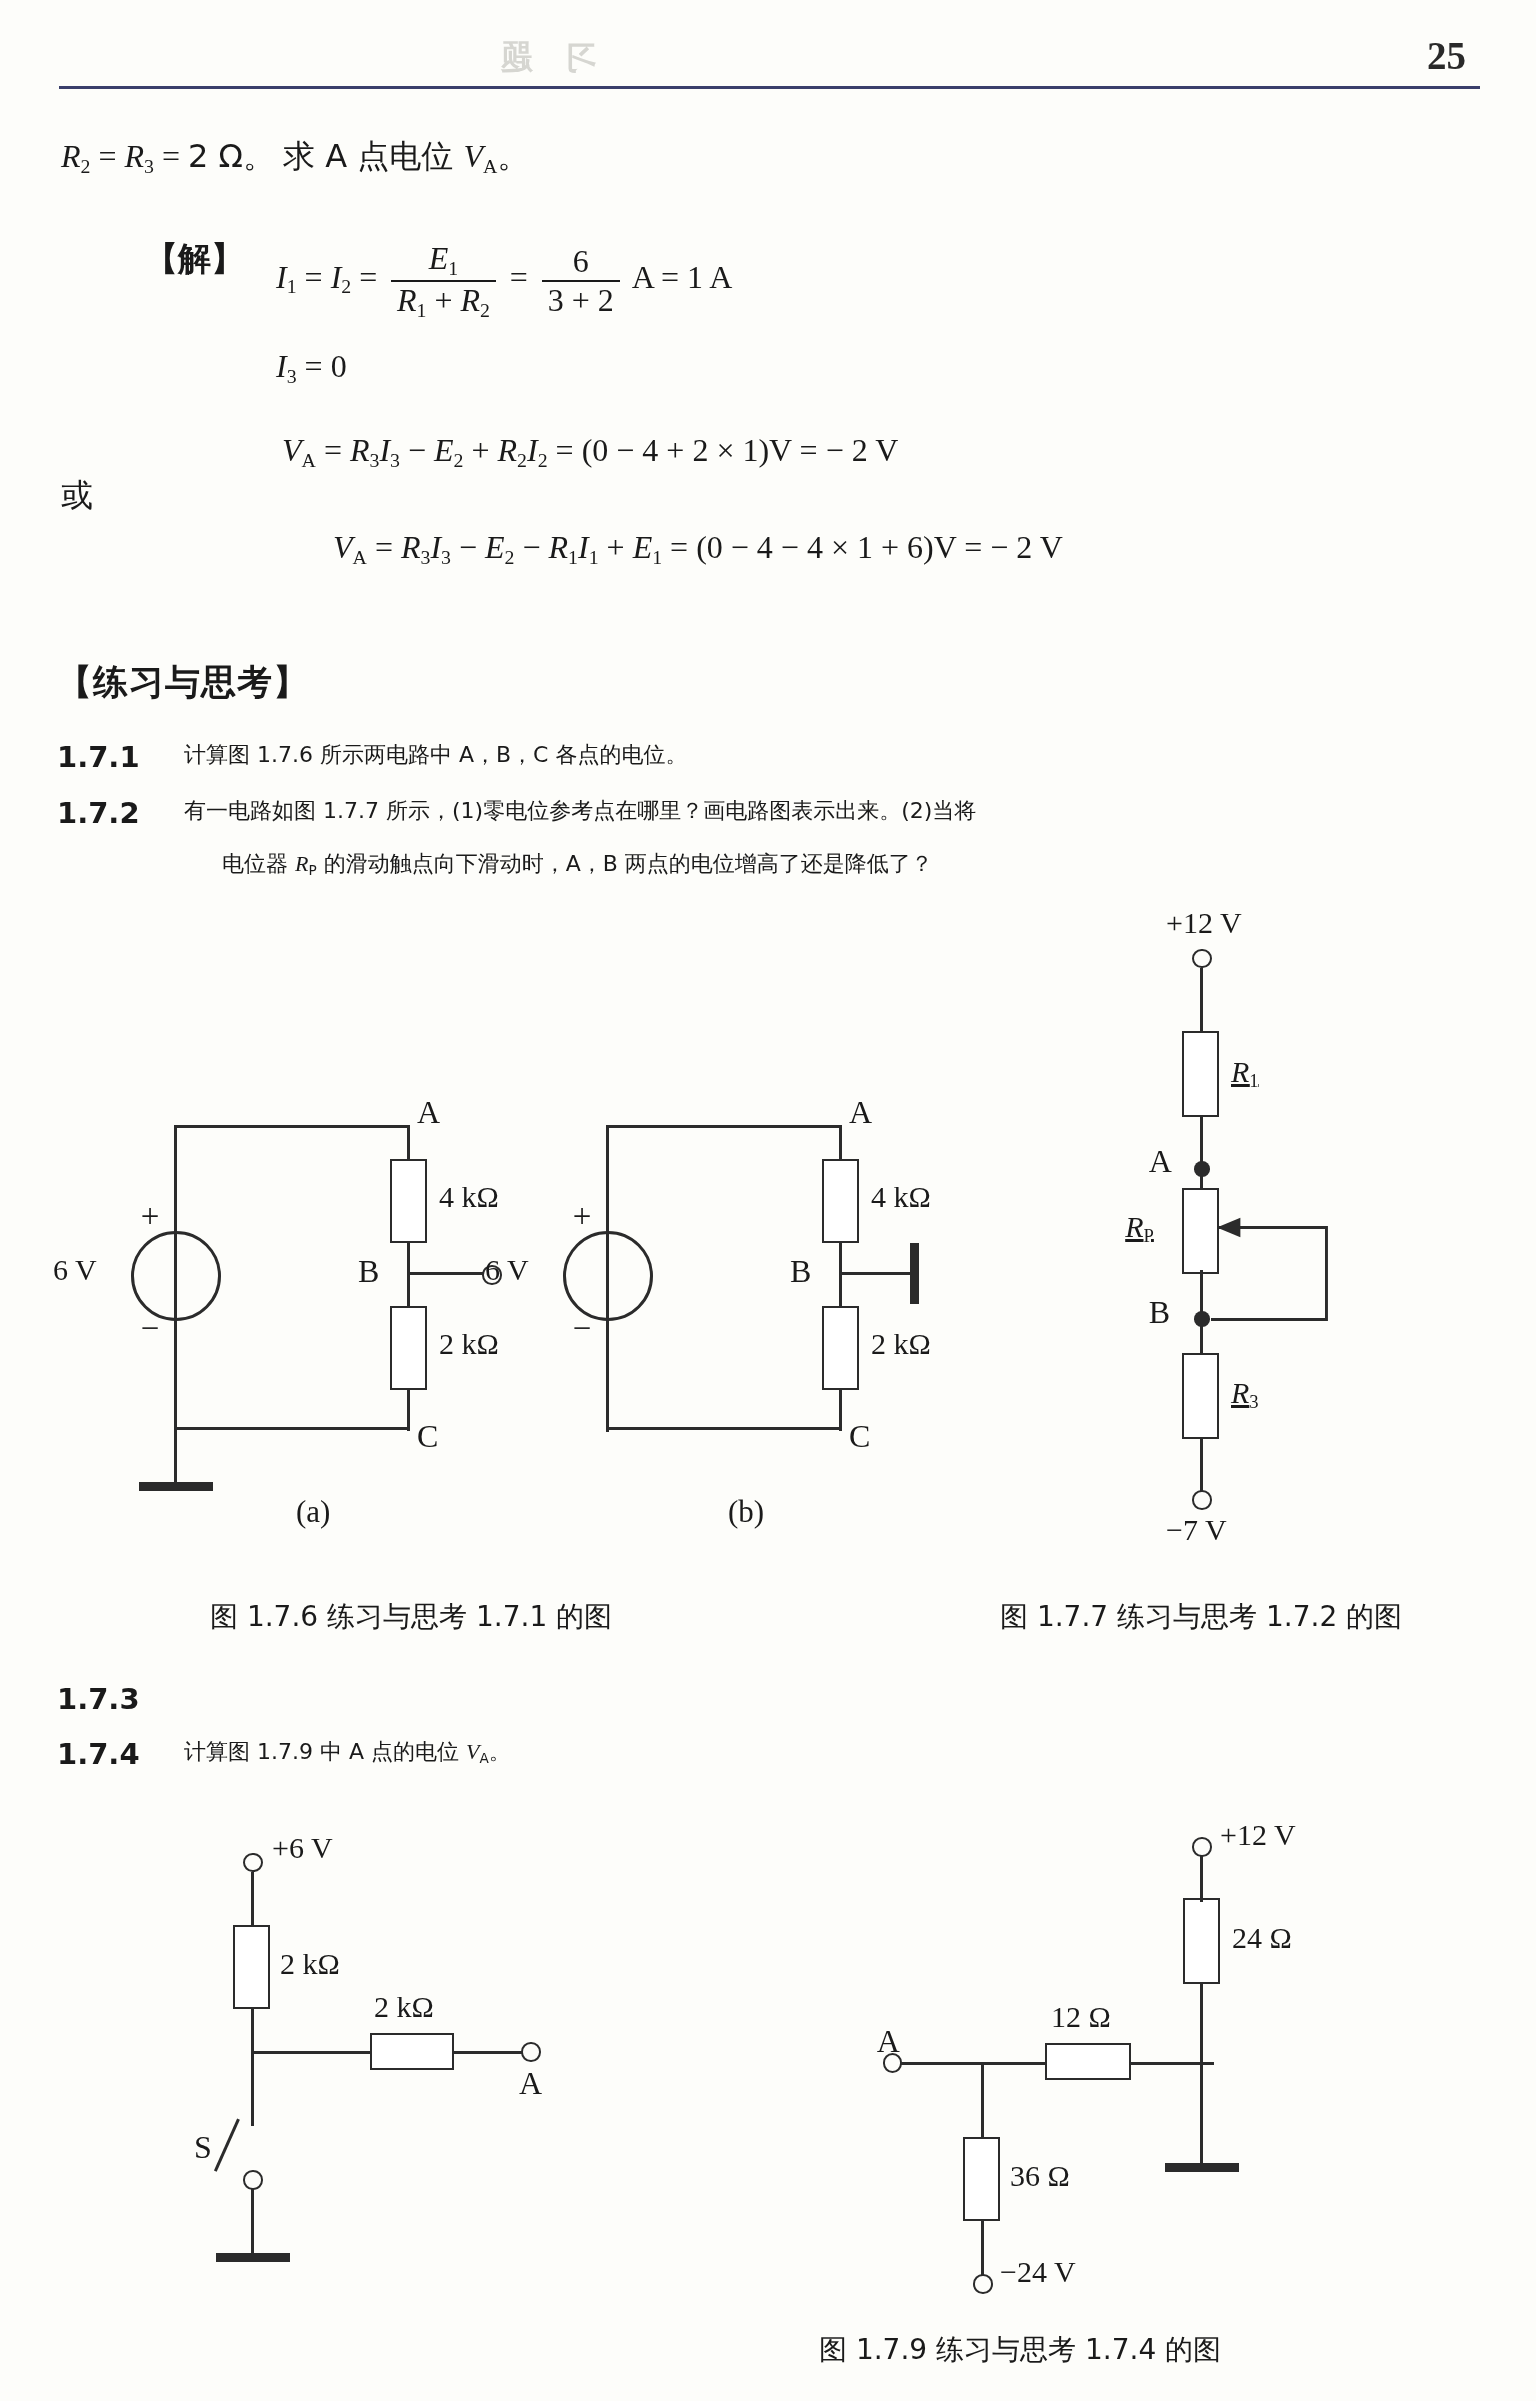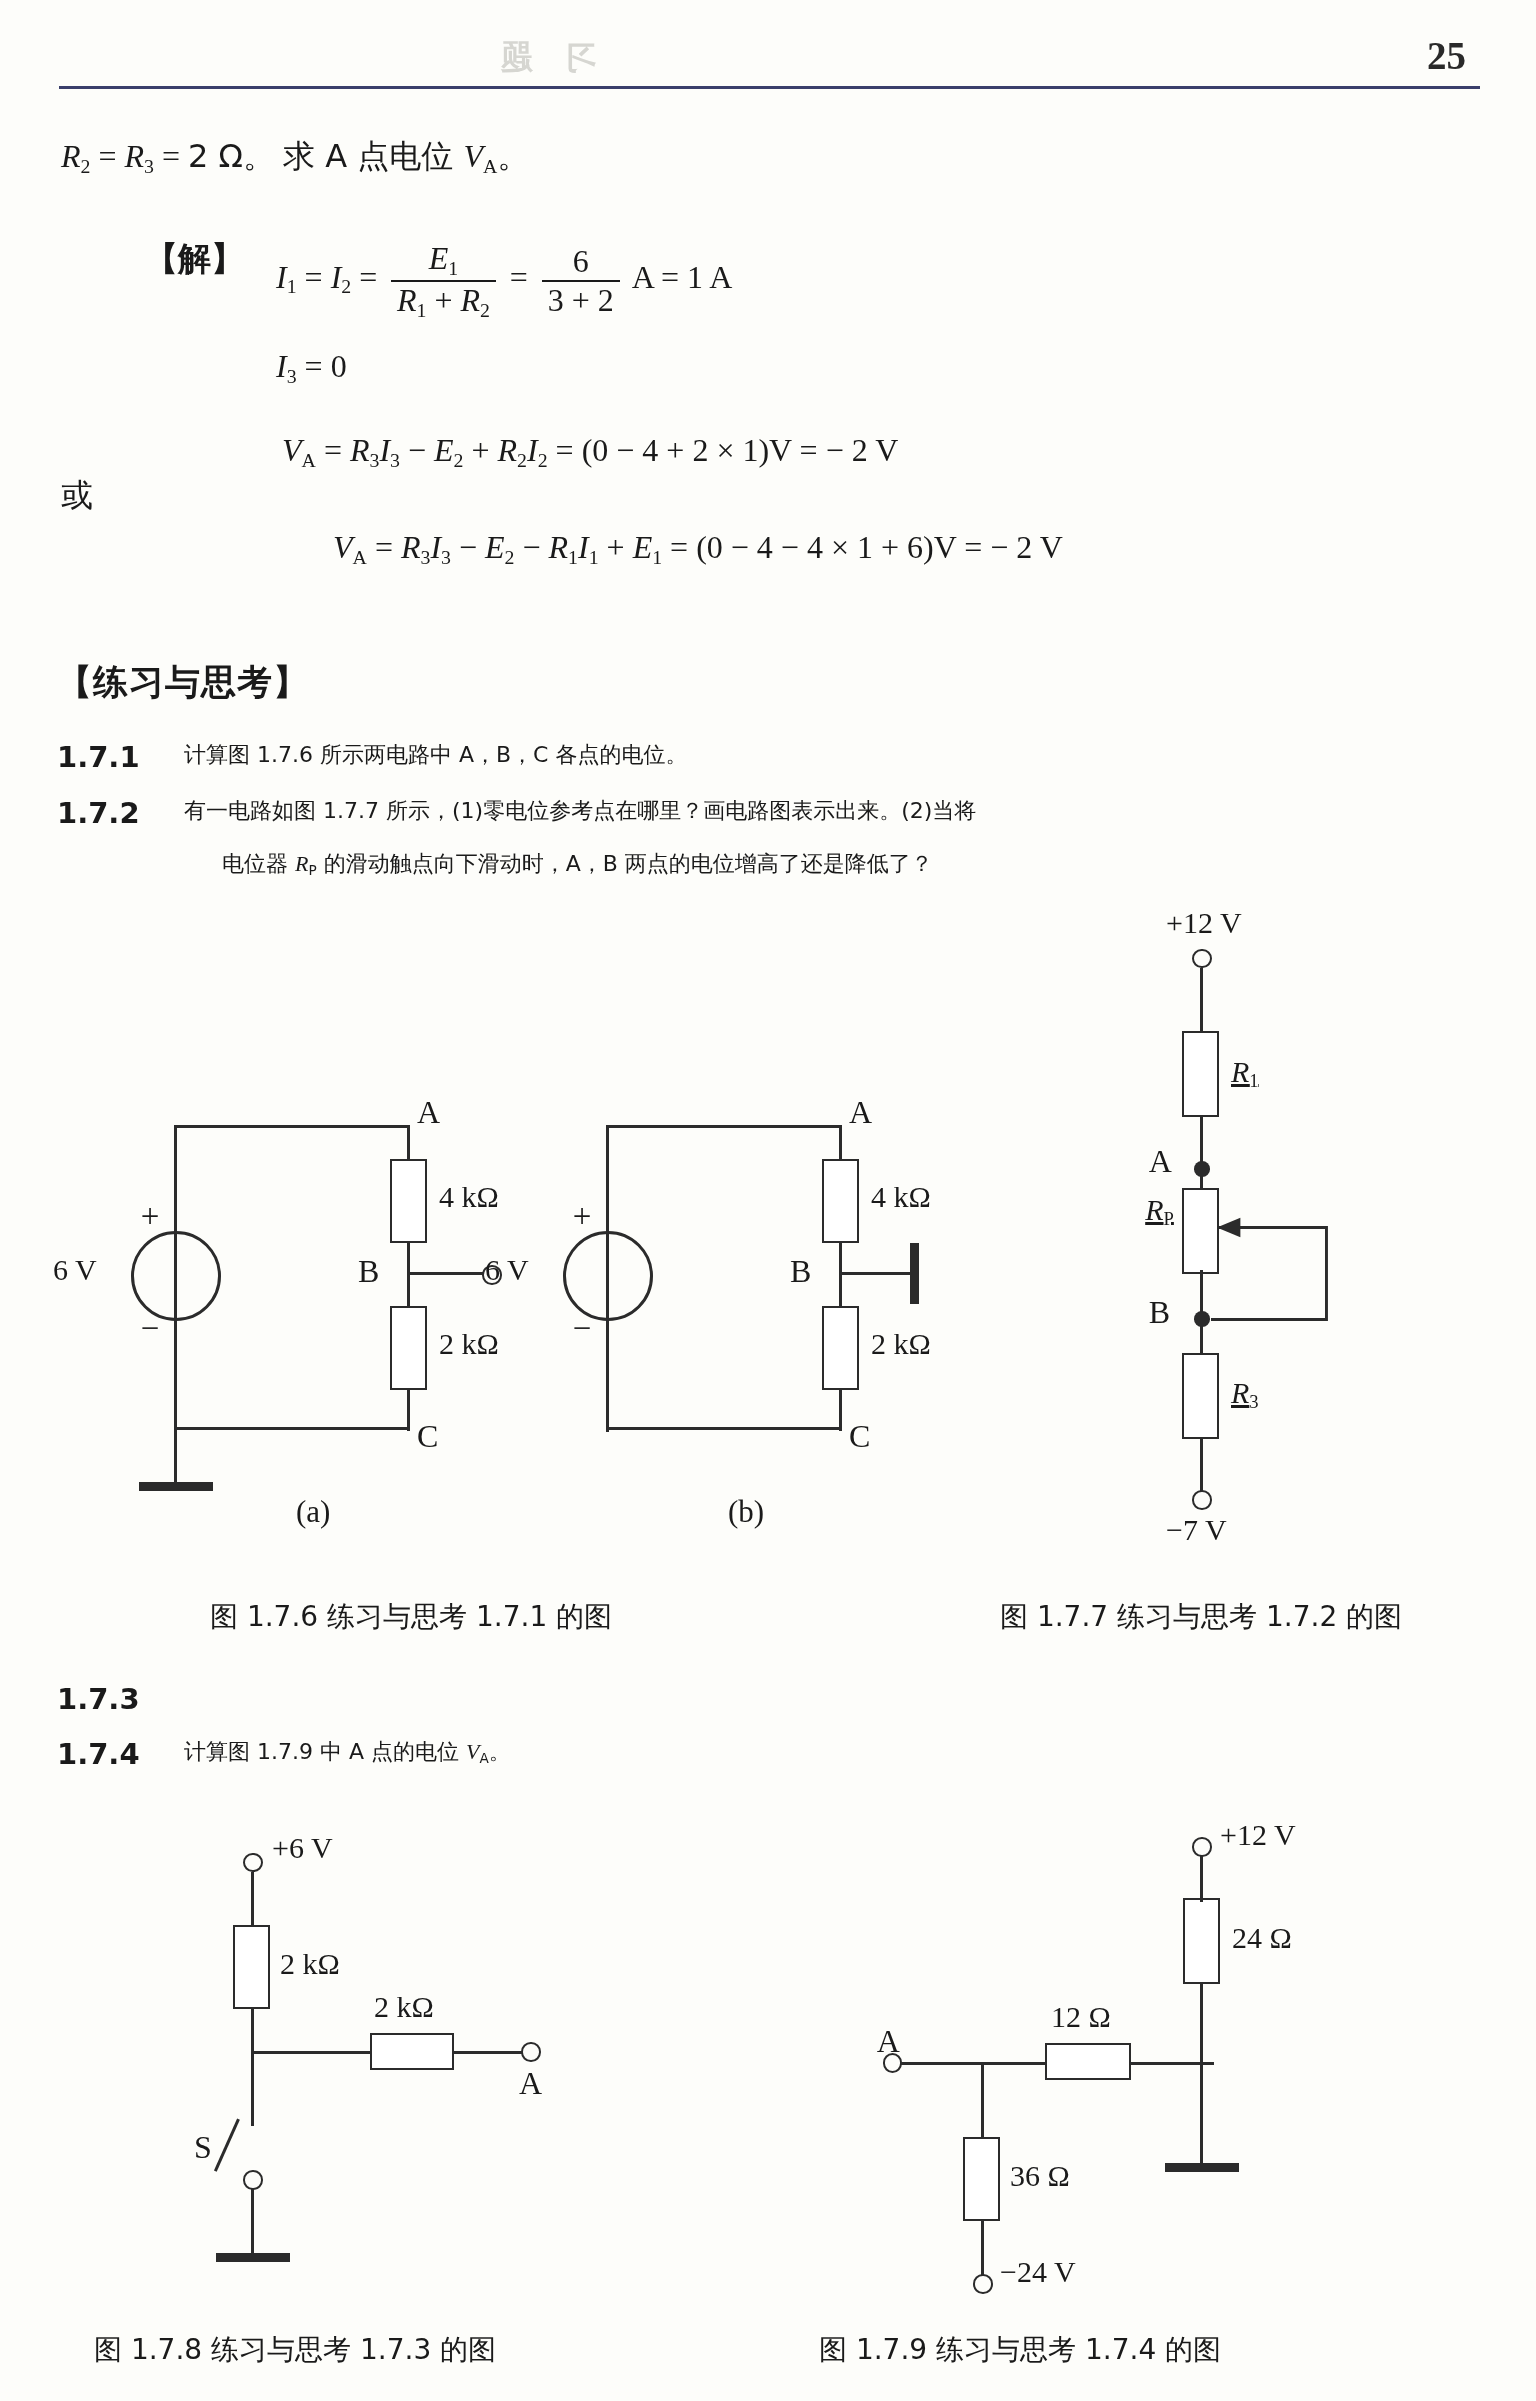--- a/index.html
+++ b/index.html
@@ -242,21 +242,21 @@
     <div class="res" style="left:45px;top:90px;width:37px;height:86px;"></div>
     <div class="lbl lbl-it" style="left:94px;top:114px;">
       <i class="v">R</i><sub>1</sub>
     </div>
     <div class="wire wv" style="left:63px;top:174px;height:53px;"></div>
     <div class="node-dot" style="left:57px;top:220px;"></div>
     <div class="lbl" style="left:11.8px;top:202px;font-size:32px;">A</div>
     <div class="wire wv" style="left:63px;top:227px;height:25.5px;"></div>
 
     <div class="res" style="left:45px;top:247px;width:37px;height:86px;"></div>
-    <div class="lbl lbl-it" style="left:-11.8px;top:252px;margin-left:20px;">
+    <div class="lbl lbl-it" style="left:-11.8px;top:269px;">
       <i class="v">R</i><sub class="upr">P</sub>
     </div>
 
     <svg class="arrow-wiper" style="left:74px;top:253px;" width="137" height="157" viewBox="0 0 140 160">
       <path d="M 8 34 L 118 34 L 118 128 L -10 128" fill="none" stroke="#2b2b2b" stroke-width="3"></path>
       <polygon points="6,34 30,24 30,44" fill="#2b2b2b"></polygon>
     </svg>
     <div class="wire wv" style="left:63px;top:329px;height:53px;"></div>
     <div class="node-dot" style="left:57px;top:370px;"></div>
     <div class="lbl" style="left:11.8px;top:353px;font-size:32px;">B</div>
@@ -322,17 +322,16 @@
     <div class="wire wv" style="left:337px;top:137px;height:84px;"></div>
     <div class="res" style="left:320px;top:55px;width:37px;height:86px;"></div>
     <div class="lbl" style="left:369px;top:78px;">24 Ω</div>
     <div class="wire wv" style="left:337px;top:11.8px;height:47px;"></div>
     <div class="term" style="left:329px;top:-5.9px;"></div>
     <div class="lbl" style="left:357px;top:-25.5px;">+12 V</div>
     <div class="wire wv" style="left:337px;top:219px;height:104px;"></div>
     <div class="gnd-bar" style="left:302px;top:320px;width:74px;height:8.8px;"></div>
   </div>
 
-  <div class="cap" style="left:94px;top:2331px;">图 1.7.8  练习与思考 1.7.3 的图</div>
   <div class="cap" style="left:819px;top:2331px;">图 1.7.9  练习与思考 1.7.4 的图</div>
 
 </div>
 
 
 </body></html>

